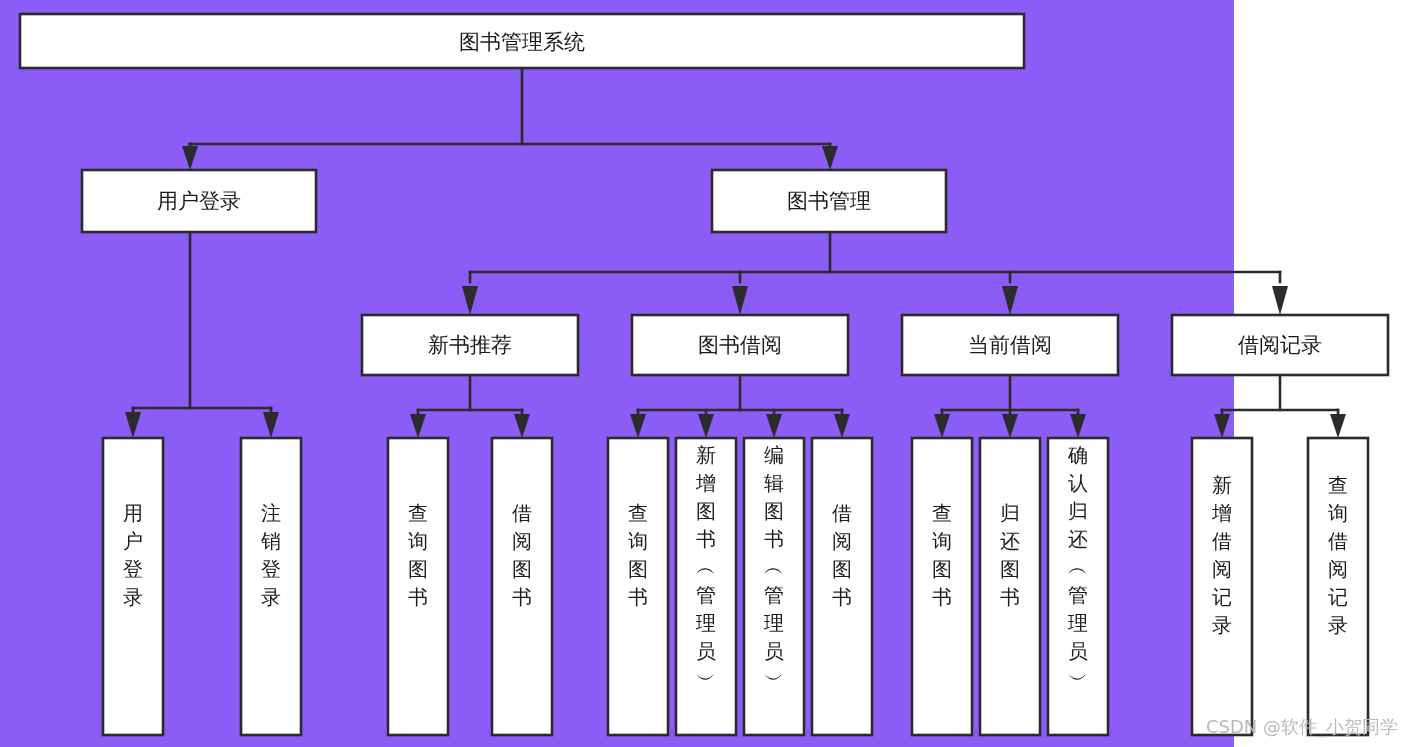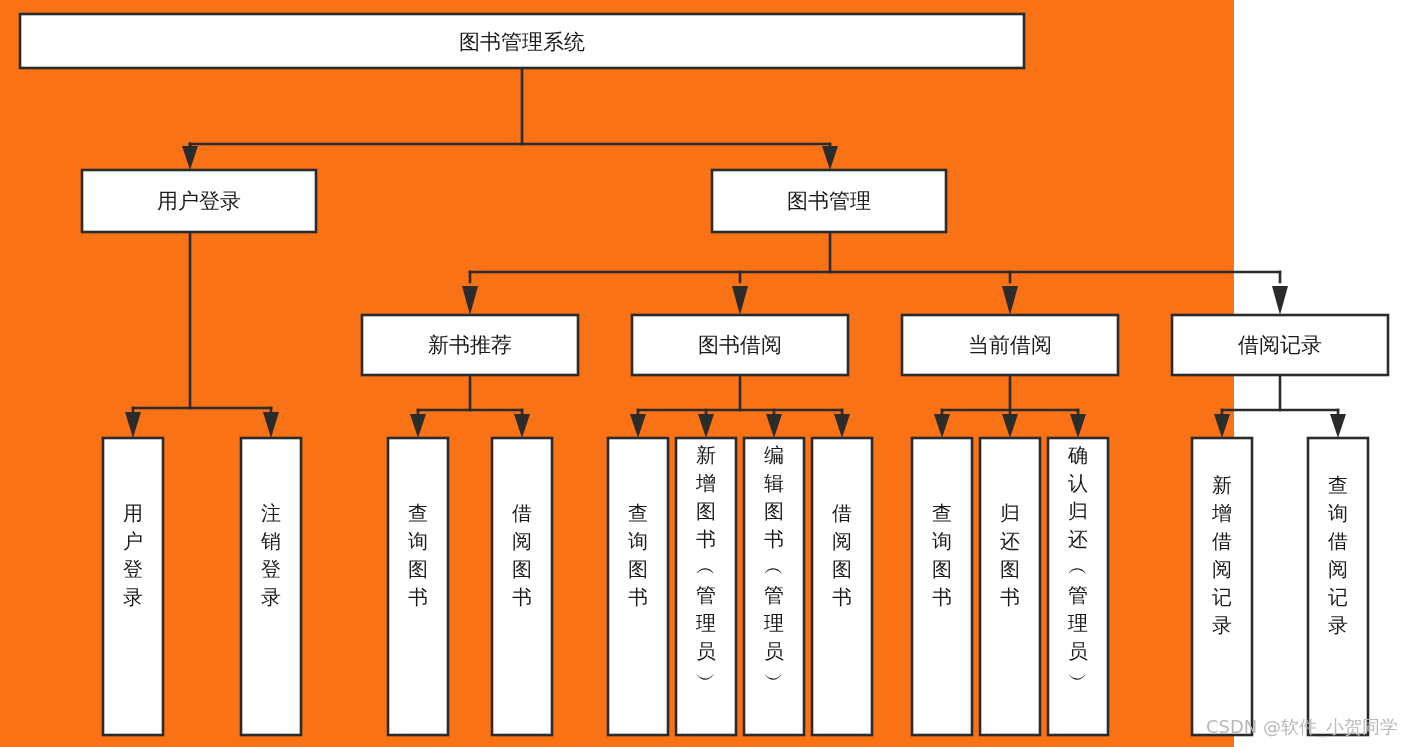--- a/index.html
+++ b/index.html
@@ -10,21 +10,21 @@
   body {
     width: 1405px;
     height: 747px;
     font-family: "DejaVu Sans", "Liberation Sans", sans-serif;
     overflow: hidden;
   }
   #diagram-root {
     position: relative;
     width: 1234px;
     height: 747px;
-    background: #f97316;
+    background: #8b5cf6;
   }
   svg.diagram-svg {
     position: absolute;
     left: 0;
     top: 0;
     width: 1405px;
     height: 747px;
     display: block;
   }
   .node-box {

